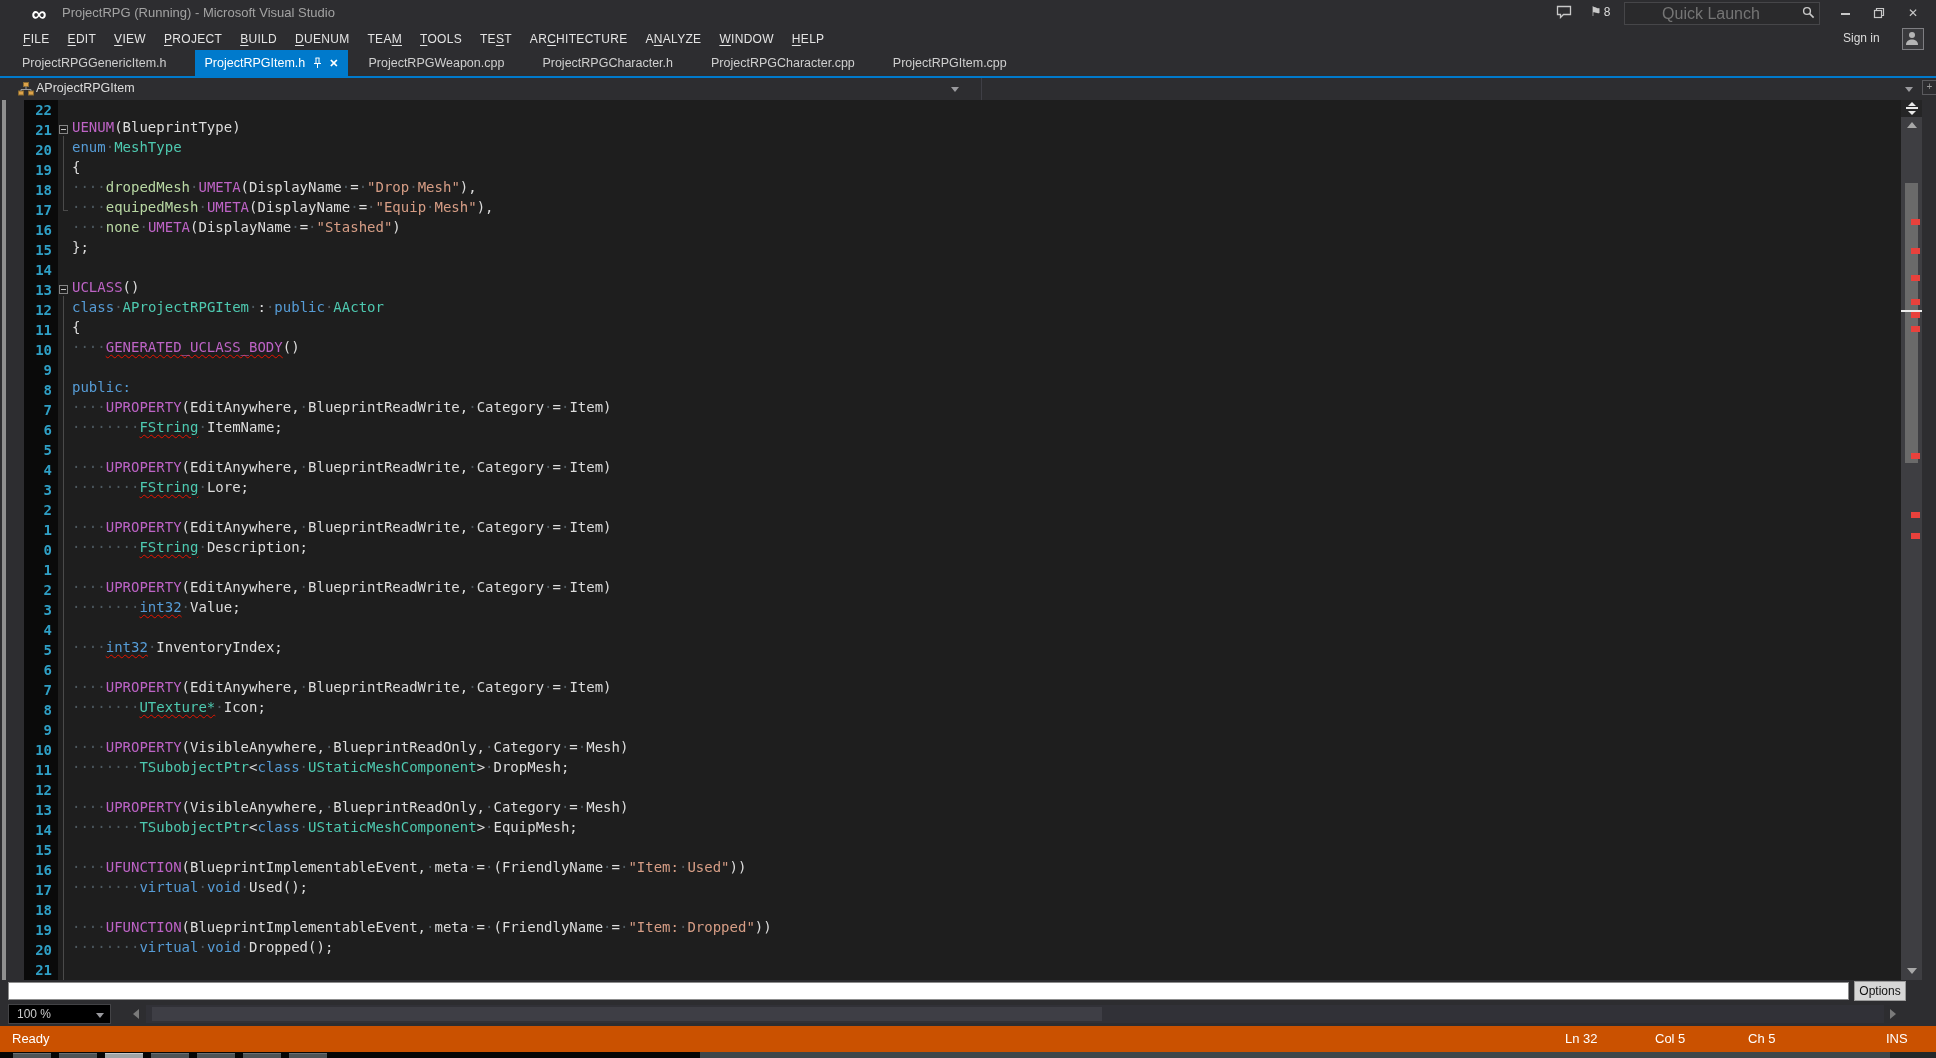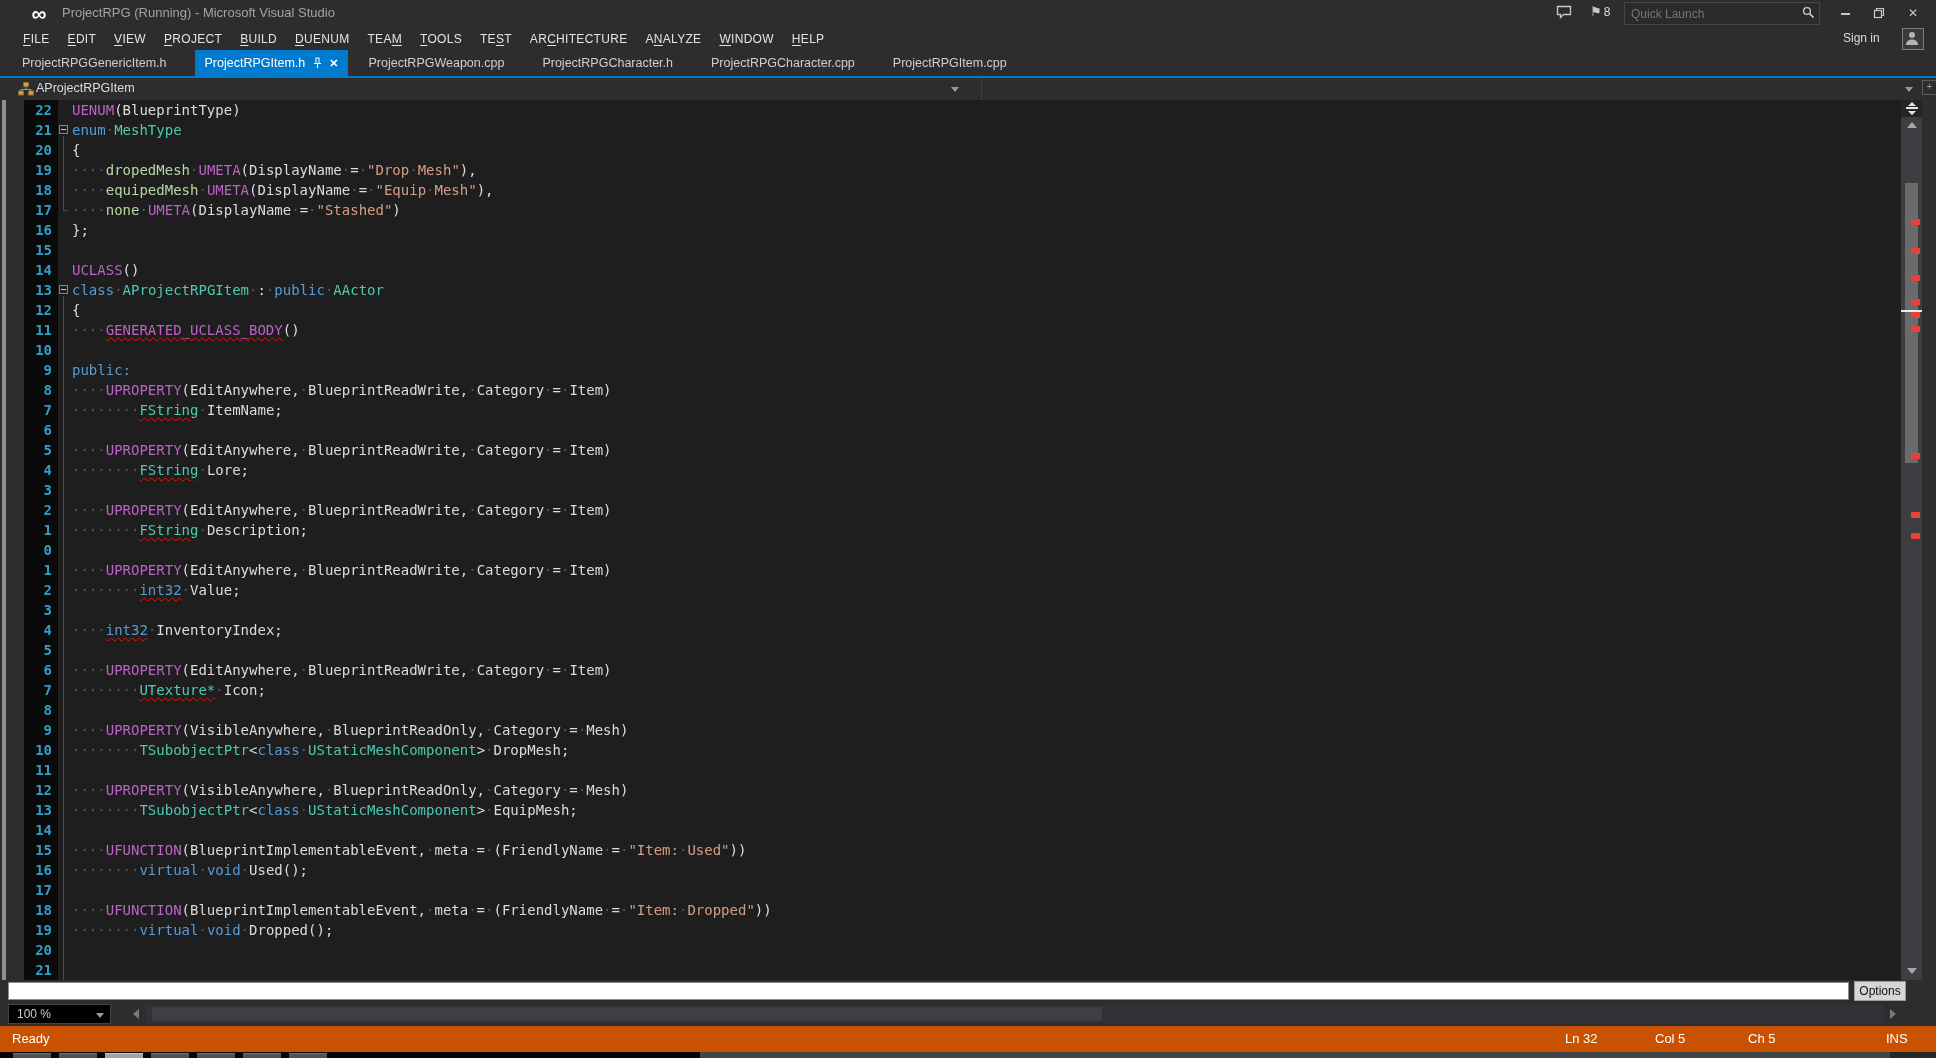--- a/index.html
+++ b/index.html
@@ -8,21 +8,21 @@
   .abs{position:absolute;}
 
   
   #titlebar{left:0;top:0;width:1936px;height:27px;background:#2D2D30;}
   #vslogo{left:26px;top:2px;width:26px;height:24px;color:#FFFFFF;font-size:21px;line-height:24px;text-align:center;font-weight:bold;}
   #wintitle{left:62px;top:5px;font-size:13px;color:#A3A3A3;white-space:nowrap;}
   #fb-icon{left:1556px;top:5px;}
   #flag-wrap{left:1590px;top:4px;color:#C8C8C8;font-size:13px;}
   #flag-count{color:#DCDCDC;font-size:12px;margin-left:2px;}
   #quicklaunch{left:1624px;top:2px;width:194px;height:21px;background:#2A2A2C;border:1px solid #464649;}
-  #quicklaunch input{position:absolute;left:4px;top:1px;width:160px;height:17px;border:none;background:transparent;color:#5eead4;font-size:12px;outline:none;font-family:"Liberation Sans",sans-serif;}
+  #quicklaunch input{position:absolute;left:4px;top:1px;width:160px;height:17px;border:none;background:transparent;color:#5eead4;font-size:16px;outline:none;font-family:"Liberation Sans",sans-serif;text-align:center;}
   #ql-search{right:4px;top:3px;position:absolute;}
   .winbtn{top:4px;width:26px;height:18px;text-align:center;color:#C8C8C8;font-size:12px;line-height:18px;}
   #btn-min{left:1832px;} #btn-restore{left:1866px;} #btn-close{left:1900px;}
   #btn-min .bar{display:inline-block;width:9px;height:2px;background:#C8C8C8;margin-bottom:2px;}
 
   
   #menubar{left:0;top:27px;width:1936px;height:23px;background:#2D2D30;padding-left:16px;}
   #menu-items{left:14px;top:0;height:23px;display:flex;align-items:center;position:absolute;}
   .mitem{color:#E4E4E4;font-size:12px;padding:3px 9px;white-space:nowrap;letter-spacing:.3px;}
   .akey{text-decoration:underline;text-underline-offset:2px;}
@@ -51,21 +51,21 @@
   
   #editor{left:0;top:100px;width:1936px;height:880px;background:#1E1E1E;}
   #left-rail{left:0;top:0;width:24px;height:880px;background:#2D2D30;position:absolute;}
   #left-rail .strip{position:absolute;left:2px;top:0;width:4px;height:880px;background:#8F8F8F;}
   #code-lines{position:absolute;left:24px;top:0;}
   .line{height:20px;display:flex;}
   .ln{width:28px;padding-right:6px;background:#0A0A0A;color:#2F9FC5;font:bold 14px/20px "DejaVu Sans Mono",monospace;text-align:right;flex:none;}
   .mg{width:12px;flex:none;position:relative;}
   .fold{position:absolute;left:1px;top:5px;width:9px;height:9px;border:1px solid #858585;background:#1E1E1E;box-sizing:border-box;}
   .fold::before{content:"";position:absolute;left:1px;right:1px;top:3px;height:1px;background:#C8C8C8;}
-  .ct{white-space:pre;font:14px/20px "DejaVu Sans Mono",monospace;padding-left:2px;}
+  .ct{white-space:pre;font:14px/20px "DejaVu Sans Mono",monospace;padding-left:2px;margin-top:17px;}
   .k{color:#569CD6}.t{color:#4EC9B0}.m{color:#BD63C5}.s{color:#D69D85}.p{color:#DCDCDC}.e{color:#B8D7A3}.w{color:#4E5A61}
   .err{text-decoration-line:underline;text-decoration-style:wavy;text-decoration-color:#E51400;text-decoration-thickness:1px;text-underline-offset:2px;}
   .oline{position:absolute;width:1px;background:#4A4A4A;}
   #oline-a{left:63px;top:36px;height:74px;}
   #oline-a-stub{left:63px;top:110px;width:5px;height:1px;background:#4A4A4A;position:absolute;}
   #oline-b{left:63px;top:196px;height:684px;}
 
   
   #vscroll{right:14px;top:0;width:21px;height:880px;background:#3E3E42;position:absolute;}
   #rfill{right:0;top:0;width:14px;height:880px;background:#2D2D30;position:absolute;}

